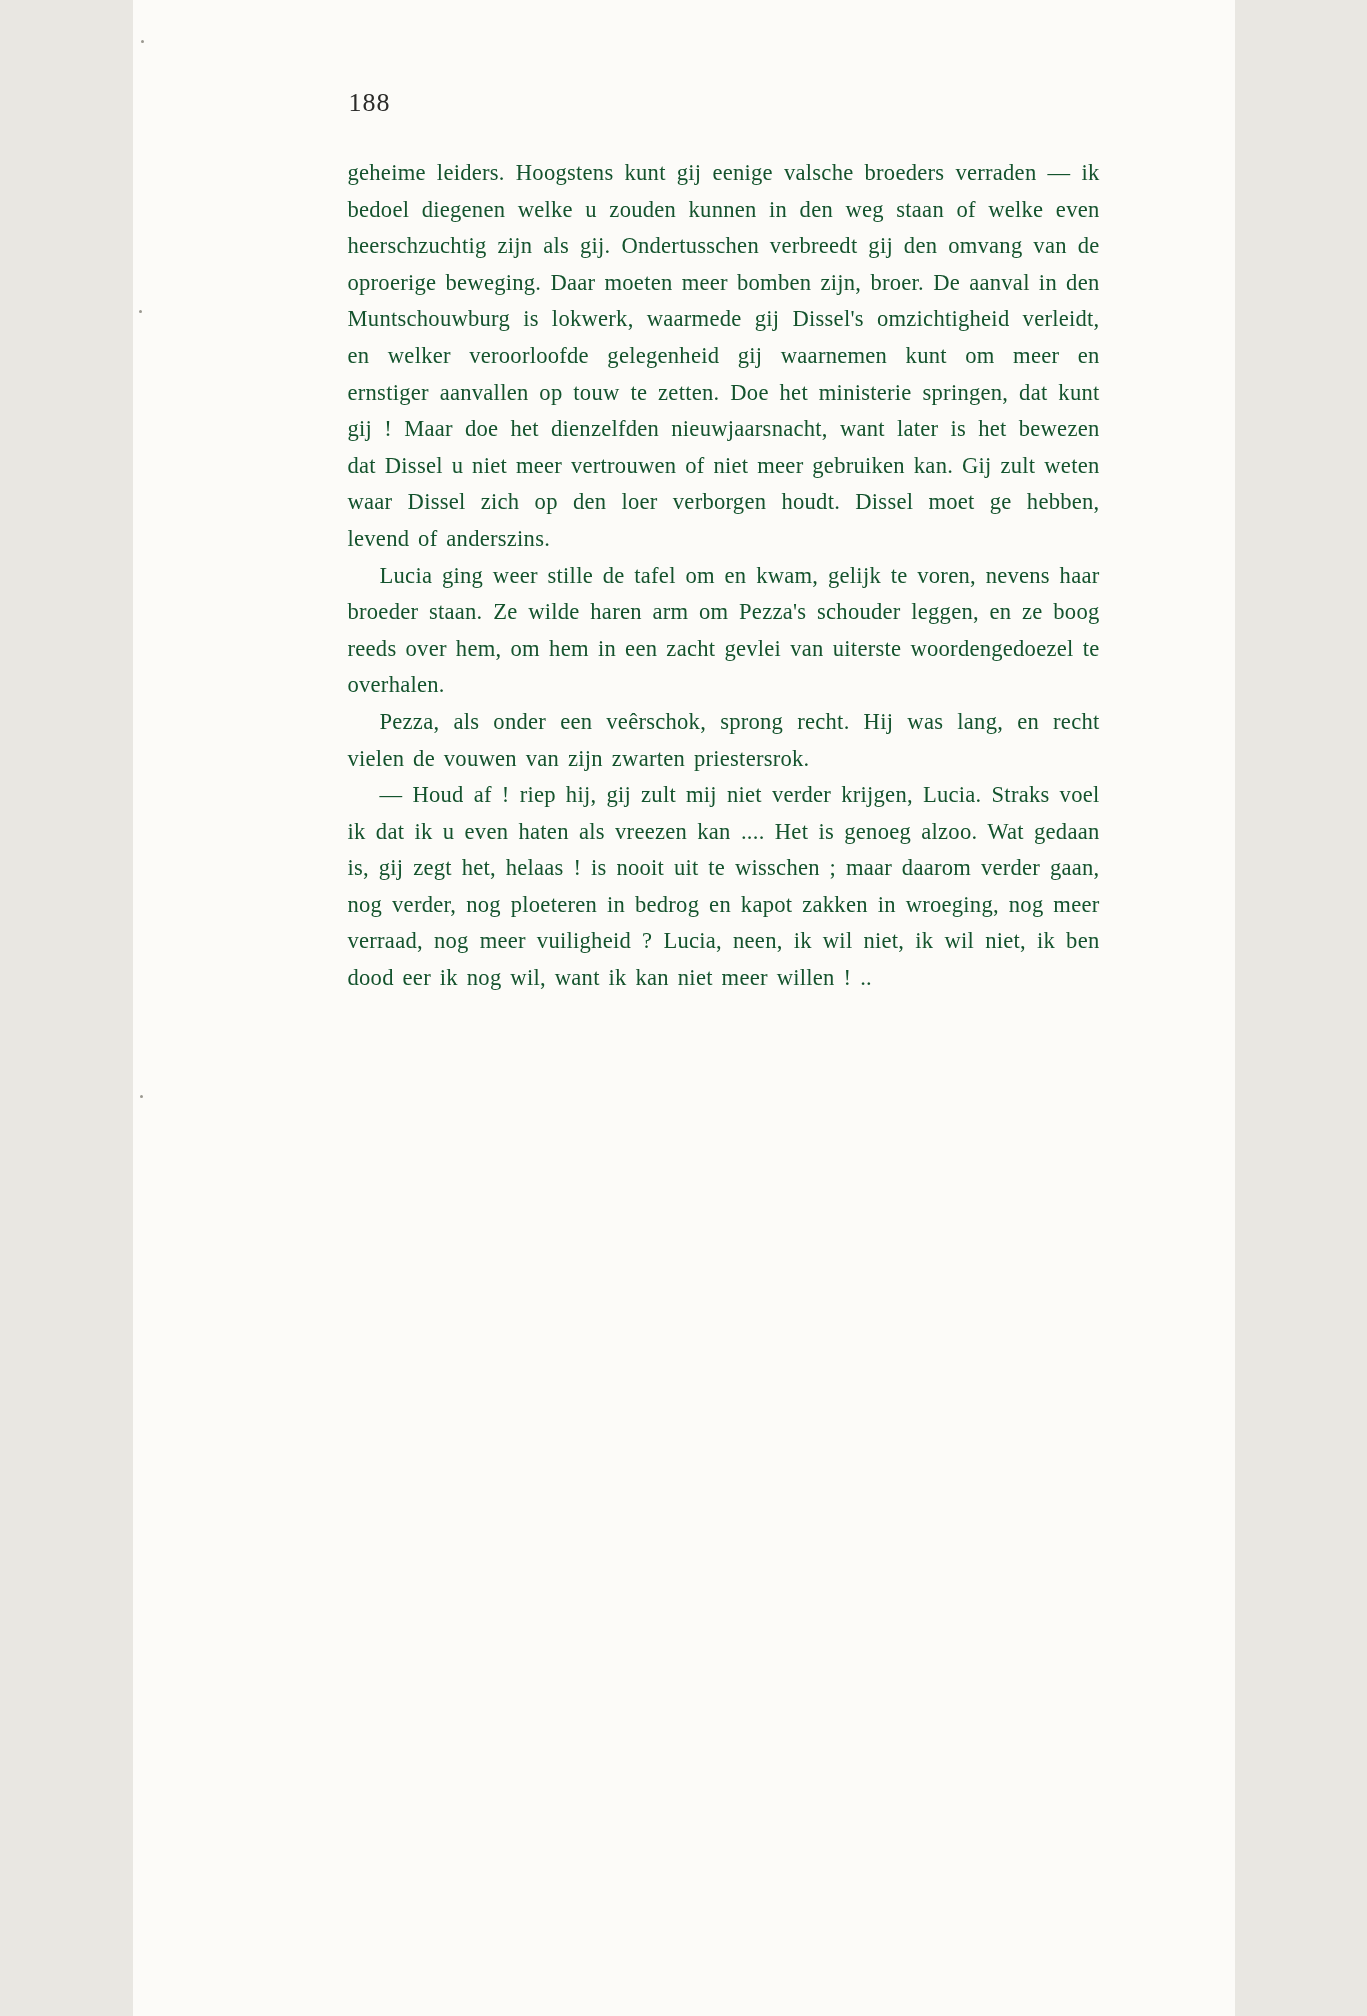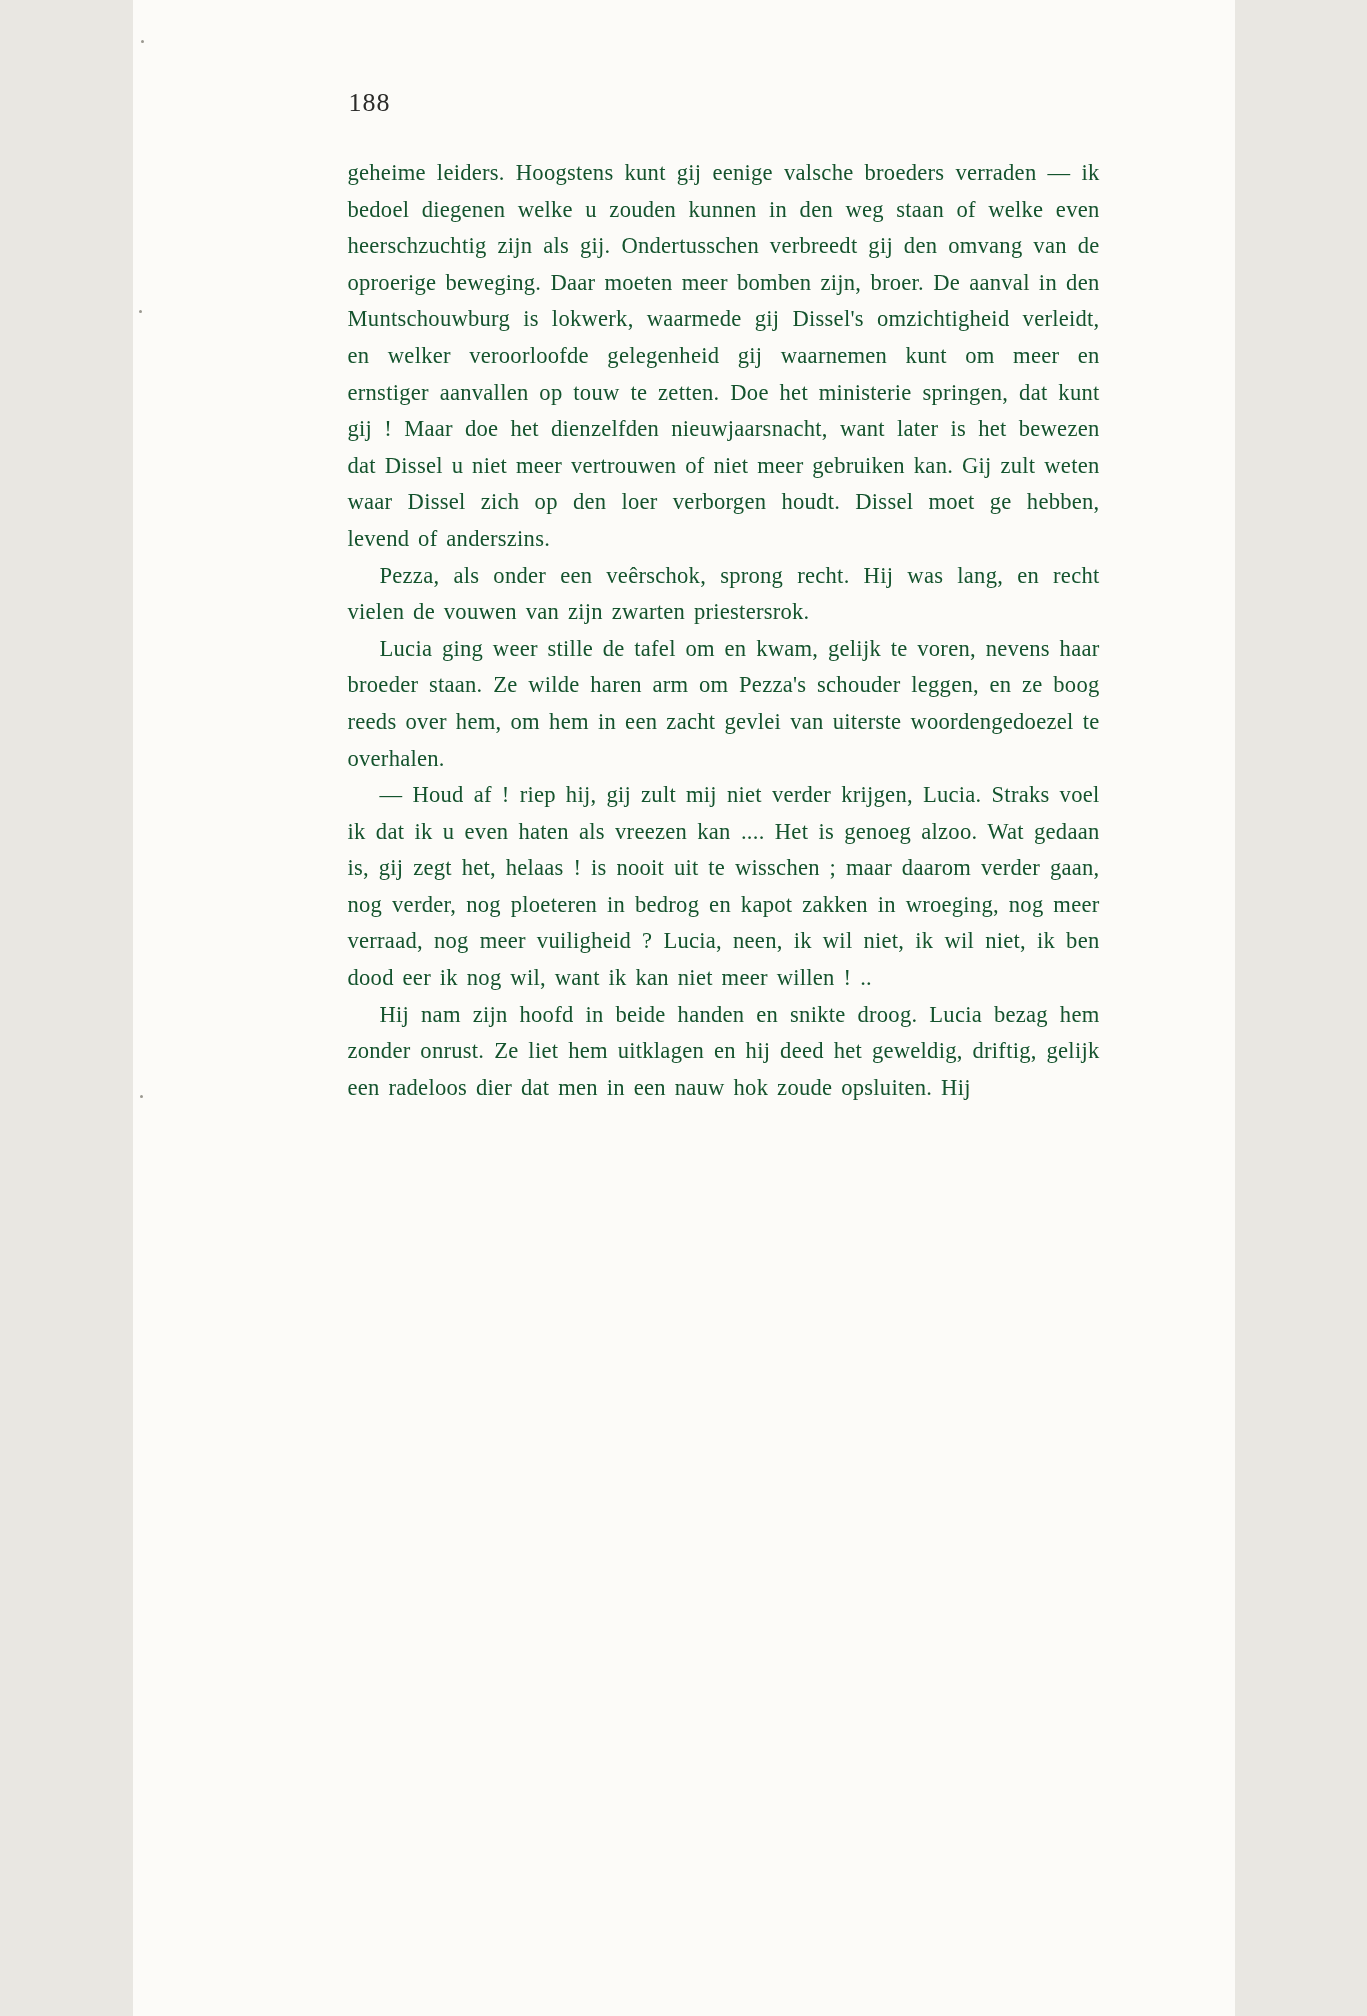--- a/index.html
+++ b/index.html
@@ -57,19 +57,18 @@
 <div class="page">
 
   <div class="speck" style="top:40px; left:8px;"></div>
   <div class="speck" style="top:310px; left:6px;"></div>
   <div class="speck" style="top:1095px; left:7px;"></div>
 
   <div class="page-number">188</div>
 
   <div class="text-block">
     <p>geheime leiders. Hoogstens kunt gij eenige valsche broeders verraden — ik bedoel diegenen welke u zouden kunnen in den weg staan of welke even heerschzuchtig zijn als gij. Ondertusschen verbreedt gij den omvang van de oproerige beweging. Daar moeten meer bomben zijn, broer. De aanval in den Muntschouwburg is lokwerk, waarmede gij Dissel's omzichtigheid verleidt, en welker veroorloofde gelegenheid gij waarnemen kunt om meer en ernstiger aanvallen op touw te zetten. Doe het ministerie springen, dat kunt gij ! Maar doe het dienzelfden nieuwjaarsnacht, want later is het bewezen dat Dissel u niet meer vertrouwen of niet meer gebruiken kan. Gij zult weten waar Dissel zich op den loer verborgen houdt. Dissel moet ge hebben, levend of anderszins.</p>
+    <p class="indent">Lucia ging weer stille de tafel om en kwam, gelijk te voren, nevens haar broeder staan. Ze wilde haren arm om Pezza's schouder leggen, en ze boog reeds over hem, om hem in een zacht gevlei van uiterste woordengedoezel te overhalen.</p>
     <p class="indent">Pezza, als onder een veêrschok, sprong recht. Hij was lang, en recht vielen de vouwen van zijn zwarten priestersrok.</p>
-    <p class="indent">Lucia ging weer stille de tafel om en kwam, gelijk te voren, nevens haar broeder staan. Ze wilde haren arm om Pezza's schouder leggen, en ze boog reeds over hem, om hem in een zacht gevlei van uiterste woordengedoezel te overhalen.</p>
     <p class="indent">— Houd af ! riep hij, gij zult mij niet verder krijgen, Lucia. Straks voel ik dat ik u even haten als vreezen kan .... Het is genoeg alzoo. Wat gedaan is, gij zegt het, helaas ! is nooit uit te wisschen ; maar daarom verder gaan, nog verder, nog ploeteren in bedrog en kapot zakken in wroeging, nog meer verraad, nog meer vuiligheid ? Lucia, neen, ik wil niet, ik wil niet, ik ben dood eer ik nog wil, want ik kan niet meer willen ! ..</p>
-    <p class="indent">Hij nam zijn hoofd in beide handen en snikte droog. Lucia bezag hem zonder onrust. Ze liet hem uitklagen en hij deed het geweldig, driftig, gelijk een radeloos dier dat men in een nauw hok zoude opsluiten. Hij</p>
   </div>
 
 </div>
 
 </body></html>

